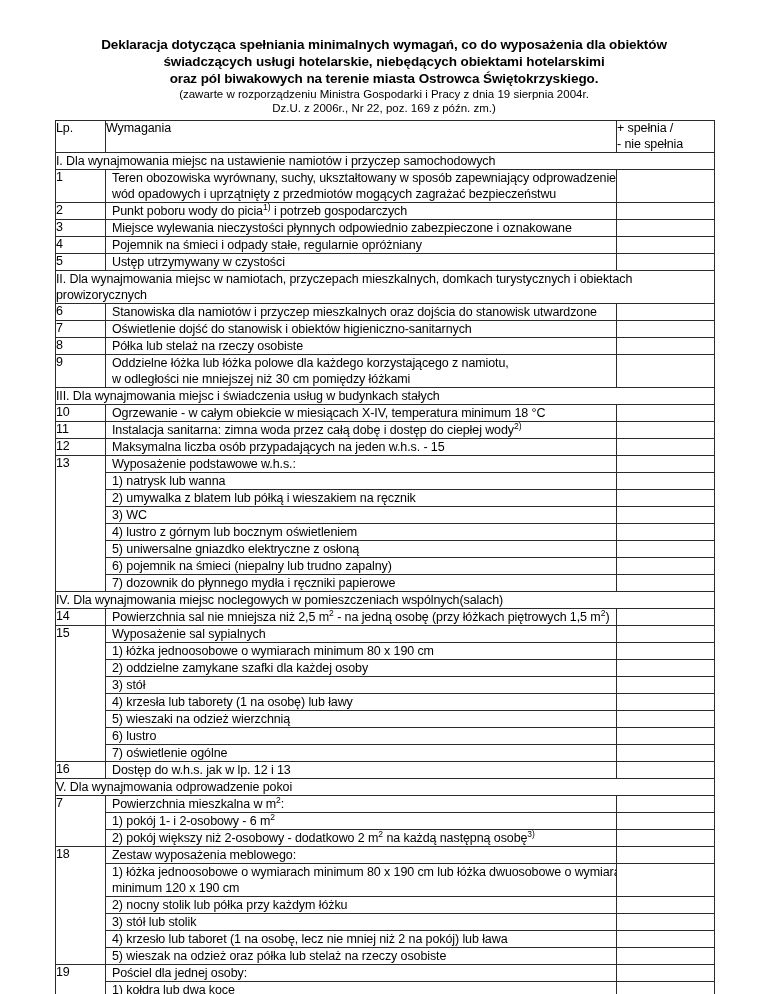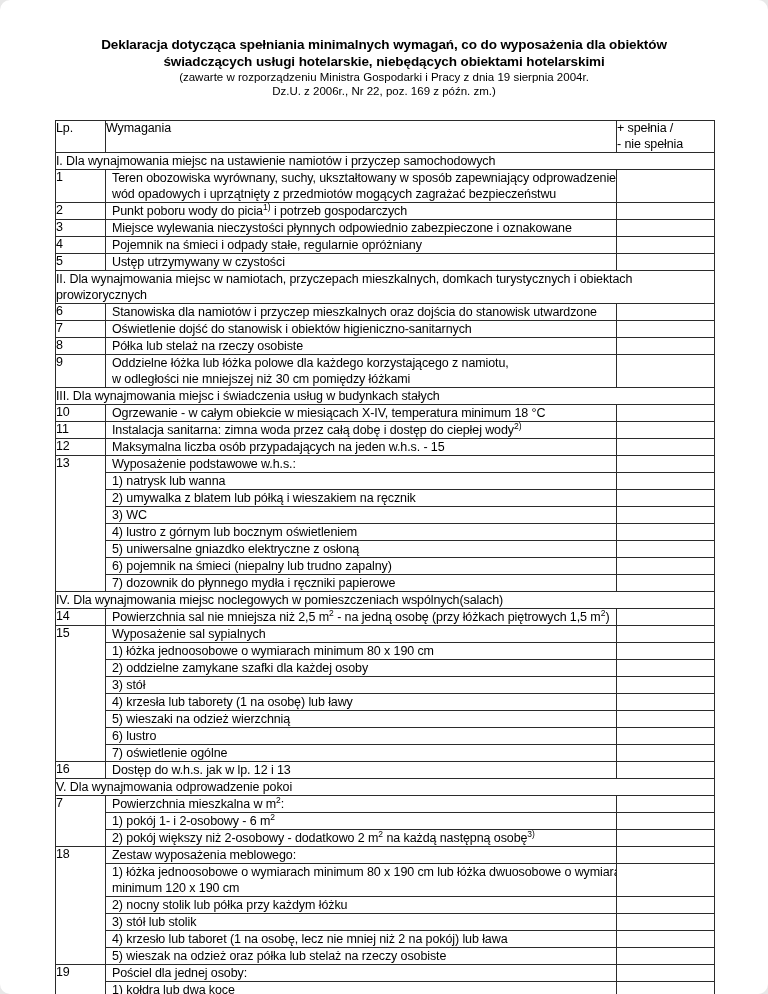--- a/index.html
+++ b/index.html
@@ -5,21 +5,20 @@
   html,body{margin:0;padding:0;}
   body{background:#e8e8e8;}
   .page{
     position:relative;
     width:768px;height:994px;
     background:#ffffff;
     margin:0 auto;
     font-family:"Liberation Sans",sans-serif;
     color:#000;
     overflow:hidden;
-    border-radius:10px;
   }
   .title-block{
     position:absolute;
     top:36px;left:0;right:0;
     text-align:center;
   }
   .title-line{
     font-size:13.5px;
     font-weight:bold;
     line-height:17px;
@@ -75,20 +74,21 @@
   th{vertical-align:top;}
 </style>
 </head>
 <body>
 
 <div class="page">
 
   <div class="title-block">
     <div class="title-line">Deklaracja dotycząca spełniania minimalnych wymagań, co do wyposażenia dla obiektów</div>
     <div class="title-line">świadczących usługi hotelarskie, niebędących obiektami hotelarskimi</div>
+    <div class="title-line">oraz pól biwakowych na terenie miasta Ostrowca Świętokrzyskiego.</div>
     <div class="subtitle-line">(zawarte w rozporządzeniu Ministra Gospodarki i Pracy z dnia 19 sierpnia 2004r.</div>
     <div class="subtitle-line">Dz.U. z 2006r., Nr 22, poz. 169 z późn. zm.)</div>
   </div>
 
   <table class="req-table">
     <colgroup>
       <col style="width:50px">
       <col style="width:511px">
       <col style="width:98px">
     </colgroup>

